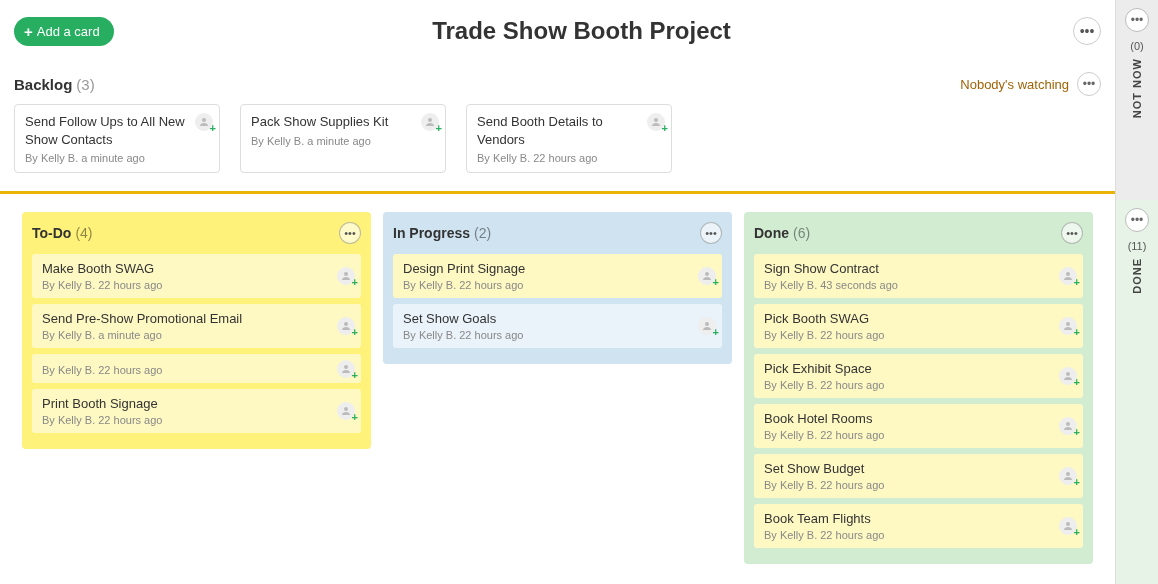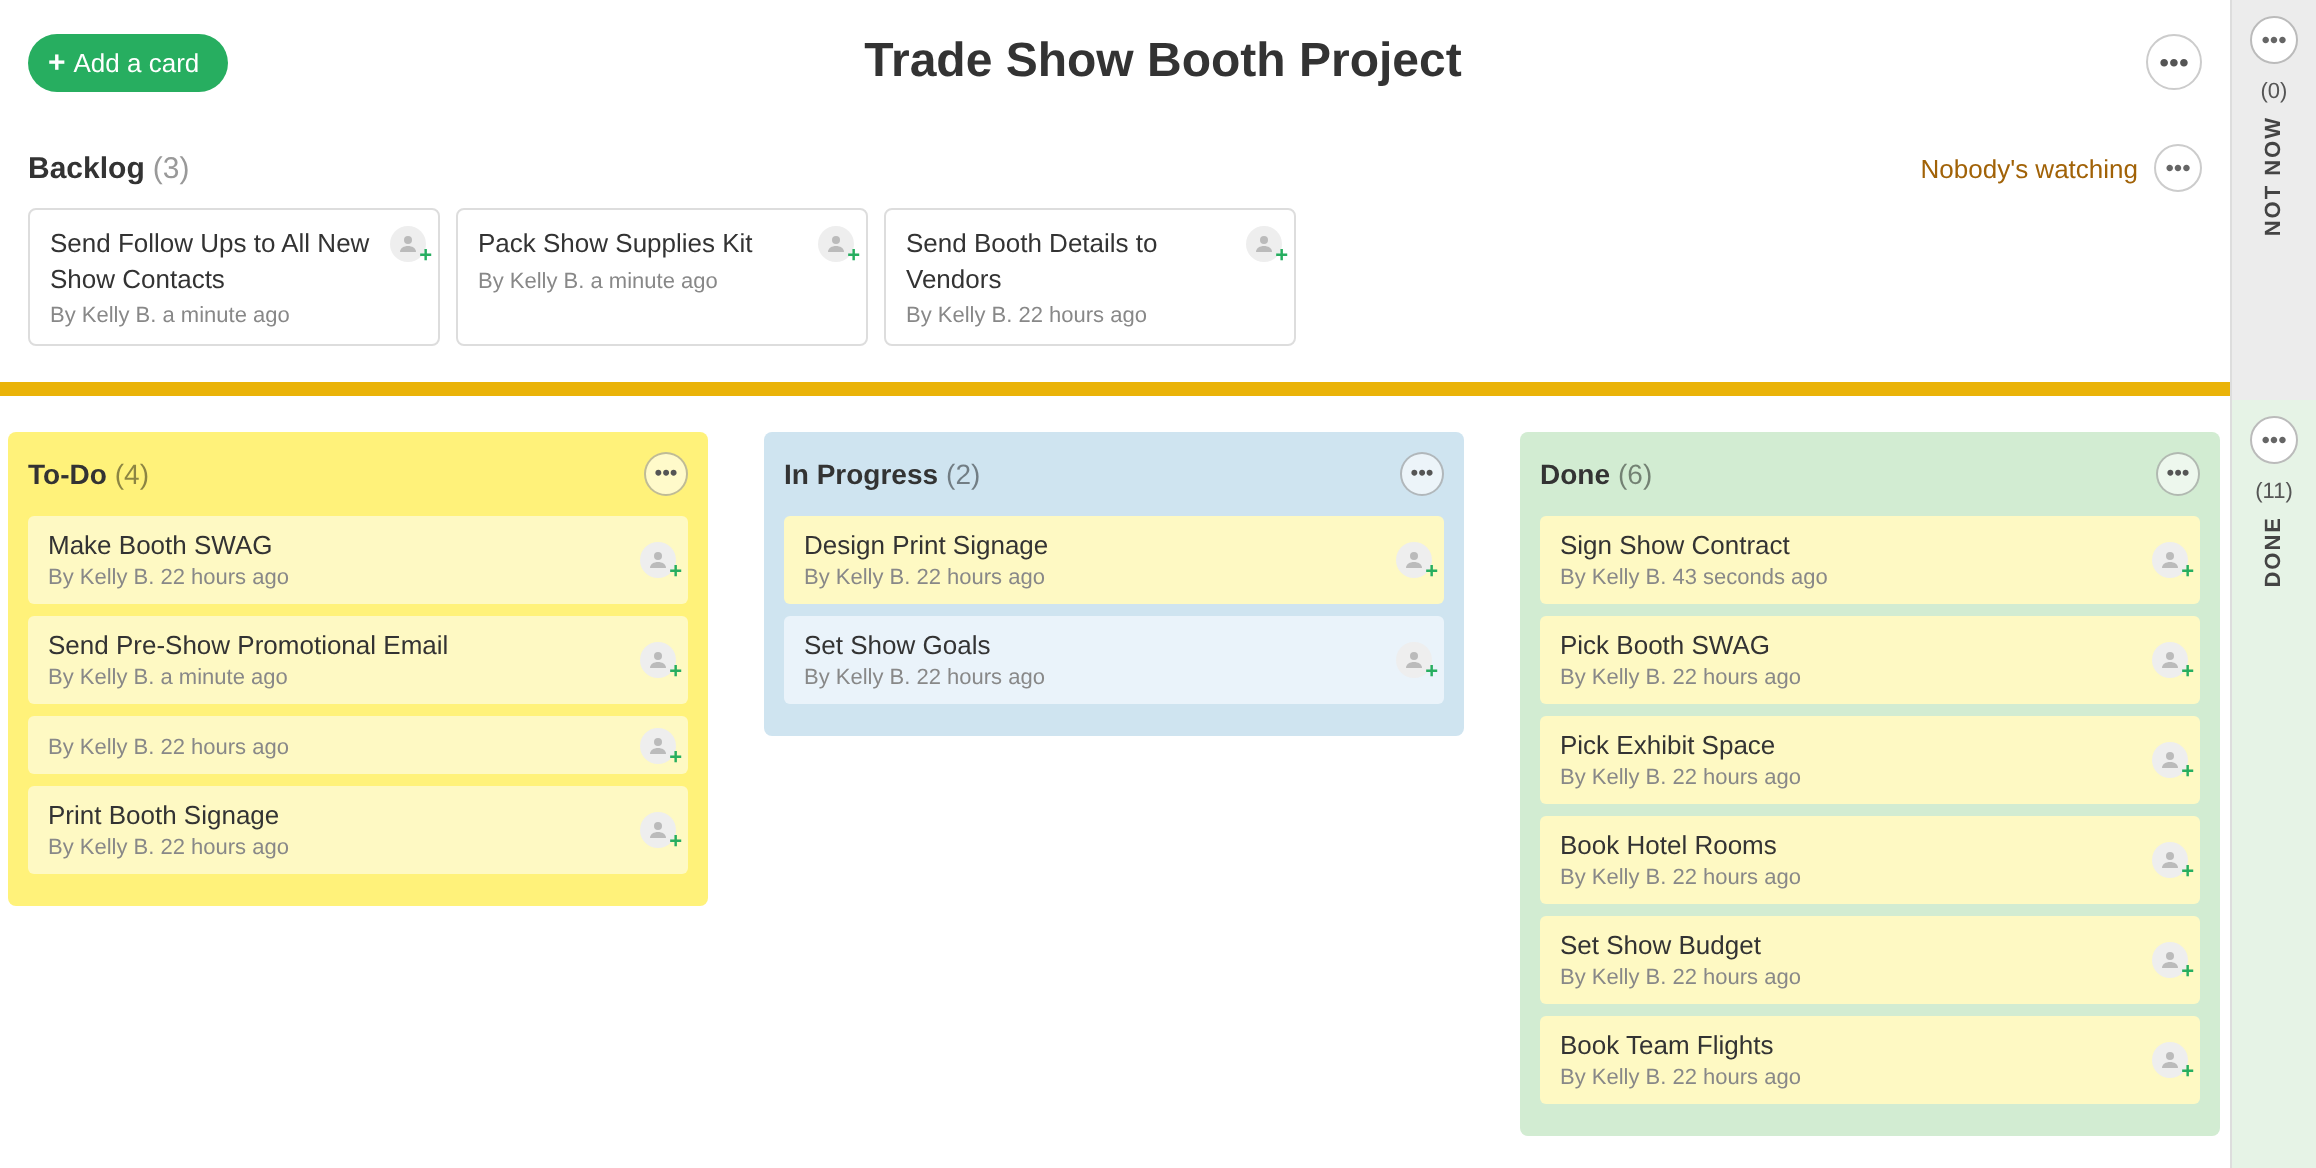--- a/index.html
+++ b/index.html
@@ -90,39 +90,39 @@
     border: 1px solid #ccc;
     border-radius: 50%;
     display: flex; align-items: center; justify-content: center;
     font-size: 14px; color: #555;
     cursor: pointer;
   }
 
   
   .backlog {
     padding: 10px 14px 18px;
-    border-bottom: 7px solid #eab308;
+    border-bottom: 3px solid #eab308;
   }
   .backlog-header {
     display: flex;
     align-items: center;
     margin-bottom: 8px;
   }
   .backlog-title { font-size: 15px; font-weight: 600; }
   .backlog-count { font-size: 15px; color: #999; margin-left: 4px; }
   .backlog-watch { margin-left: auto; font-size: 13px; color: #a16207; margin-right: 8px; }
   .backlog-menu {
     width: 24px; height: 24px;
     border: 1px solid #ccc;
     border-radius: 50%;
     display: flex; align-items: center; justify-content: center;
     font-size: 12px; color: #666;
     cursor: pointer;
   }
-  .backlog-cards { display: flex; gap: 8px; }
+  .backlog-cards { display: flex; gap: 20px; }
   .backlog-card {
     width: 206px;
     min-height: 54px;
     border: 1px solid #ddd;
     border-radius: 4px;
     padding: 8px 30px 8px 10px;
     position: relative;
     background: #fff;
     cursor: pointer;
   }
@@ -142,22 +142,22 @@
     position: absolute;
     right: -3px; bottom: -3px;
     color: #27ae60;
     font-size: 11px;
     font-weight: 700;
   }
 
   
   .columns {
     display: flex;
-    gap: 28px;
-    padding: 18px 4px;
+    gap: 12px;
+    padding: 18px 22px;
     align-items: flex-start;
   }
   .col {
     width: 350px;
     border-radius: 4px;
     padding: 10px;
   }
   .col-todo    { background: #fff27a; }
   .col-prog    { background: #cfe4f0; }
   .col-done    { background: #d2ecd2; }

